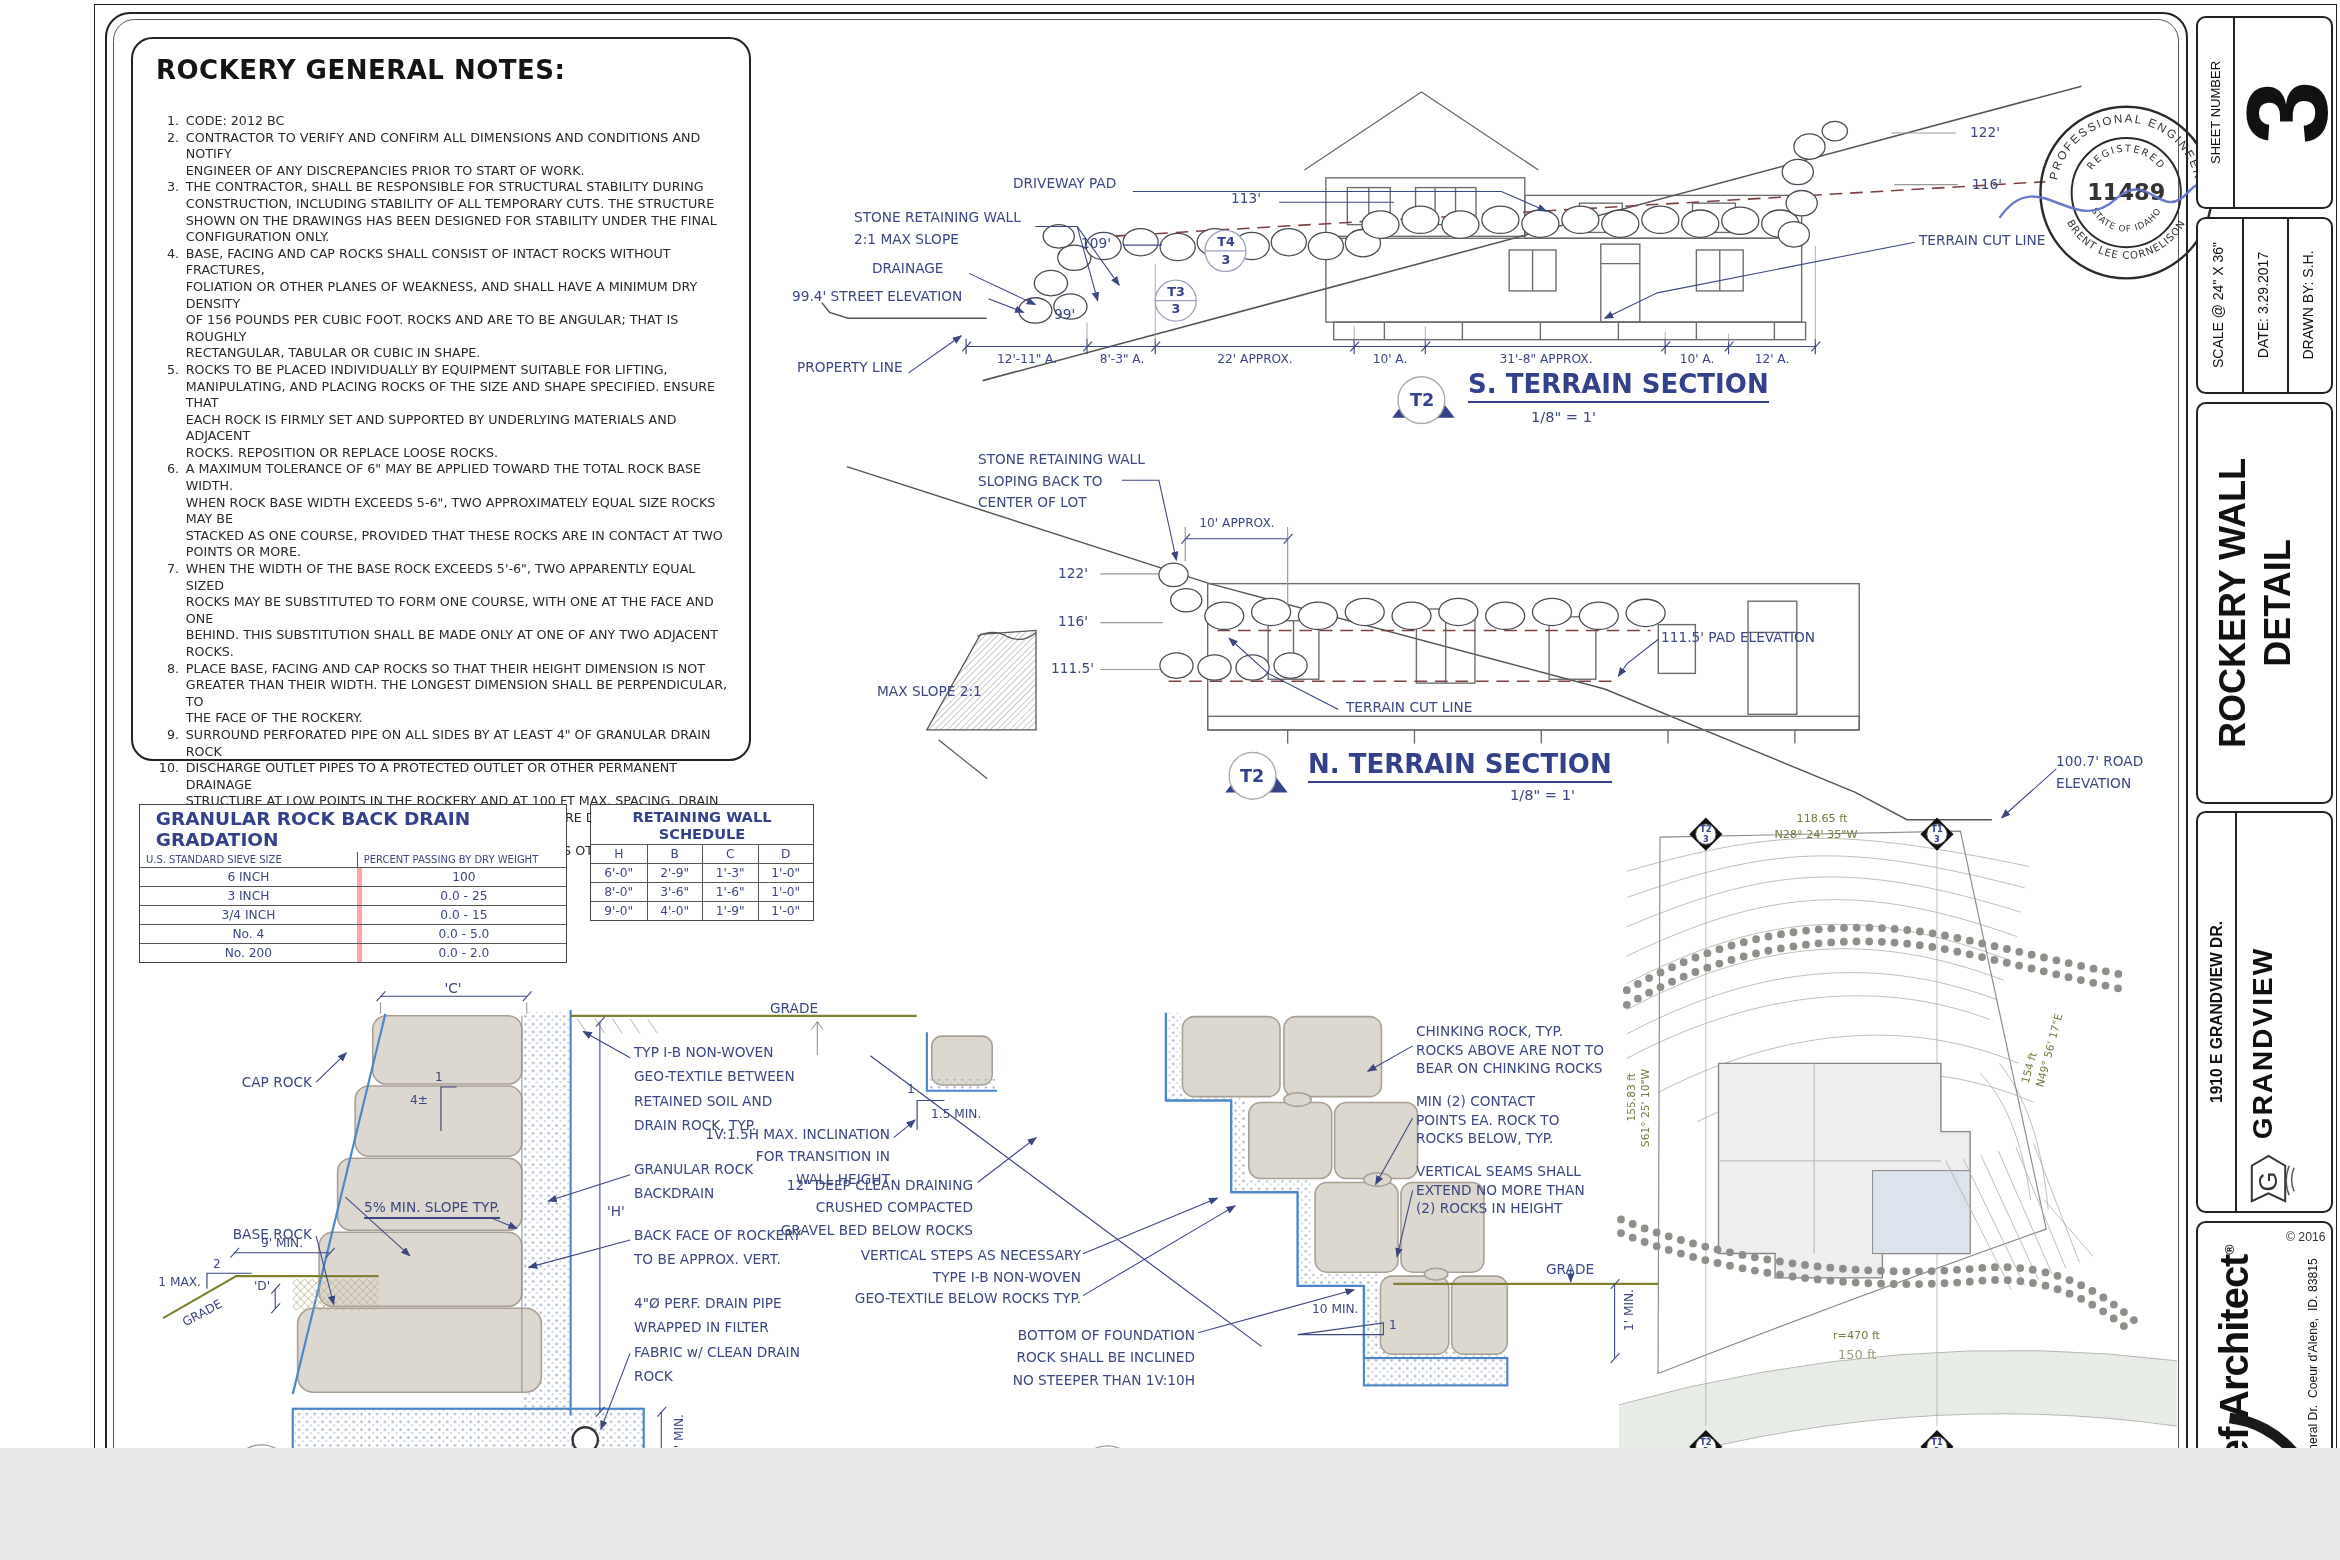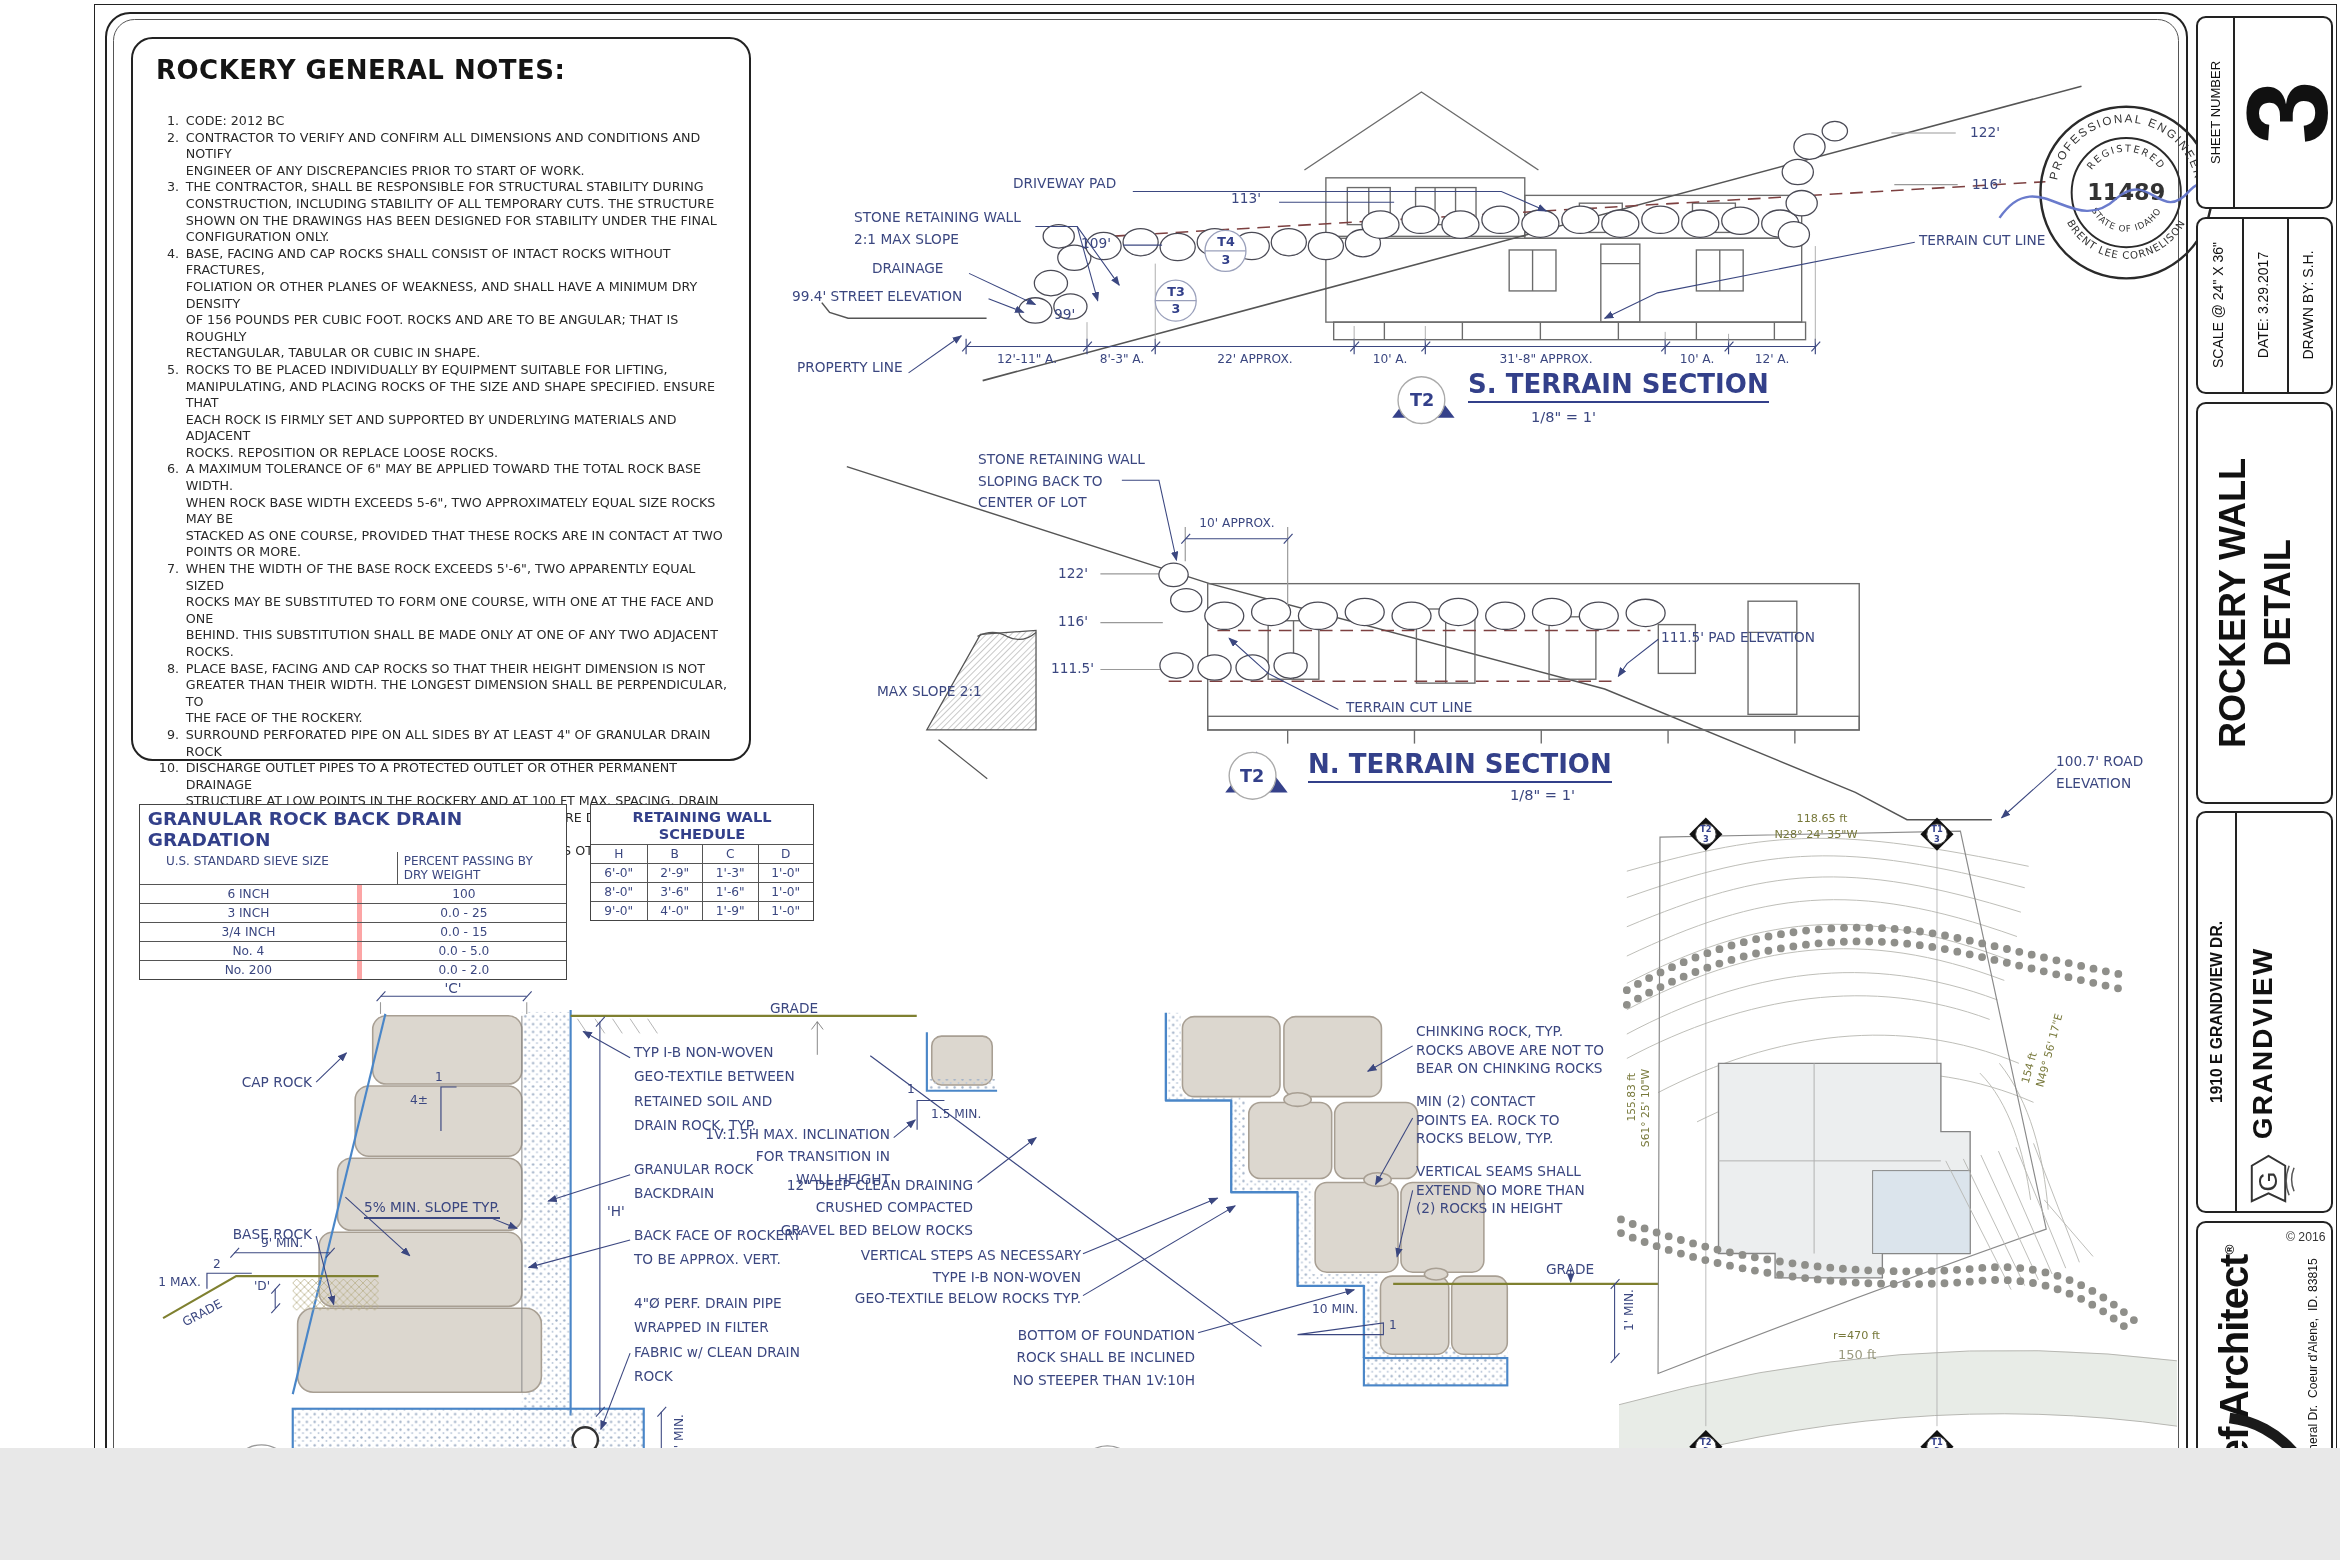--- a/index.html
+++ b/index.html
@@ -21,27 +21,27 @@
   .lbl.olv{color:#77783a;}
   .lbl.und{border-bottom:2px solid #3b4780;padding-bottom:1px;}
   .sec-title{position:absolute;font-size:26px;font-weight:bold;color:#33408a;border-bottom:2.4px solid #33408a;padding-bottom:2px;white-space:pre;}
   .sec-scale{position:absolute;font-size:14.6px;color:#3b4780;white-space:pre;}
   .co-txt{position:absolute;font-weight:bold;color:#33408a;text-align:center;transform:translateX(-50%);}
   .vtxt{writing-mode:vertical-rl;transform:rotate(180deg);}
   svg{position:absolute;overflow:visible;}
   
   .tbl{position:absolute;border:1.8px solid #444;background:#fff;color:#3b4780;}
   .tbl .ttl{font-weight:bold;padding:2.9px 7.8px 2px;color:#33408a;}
-  .grad-tbl .ttl{font-size:18.5px;}
+  .grad-tbl .ttl{font-size:18.5px;margin-left:8px;}
   .ws-tbl .ttl{font-size:14.6px;text-align:center;}
   .tbl .hdr,.tbl .row{display:flex;border-top:1px solid #555;}
   .tbl .hdr>div,.tbl .row>div{padding:2px 5.9px;}
   .grad-tbl .c1{width:205px;}
   .grad-tbl .c2{flex:1;border-left:5px solid #fca5a5;}
-  .grad-tbl .hdr>div{font-size:12px;border-left:none;margin-left:20px;}
+  .grad-tbl .hdr>div{font-size:10px;border-left:none;}
   .grad-tbl .hdr .c2{border-left:1px solid #555;}
   .grad-tbl .row>div{font-size:12.2px;text-align:center;}
   .ws-tbl .hdr>div,.ws-tbl .row>div{width:25%;text-align:center;font-size:12.2px;box-sizing:border-box;}
   .ws-tbl .hdr>div+div,.ws-tbl .row>div+div{border-left:1px solid #555;}
   
   .tb-box{position:absolute;left:2196px;width:137px;border:2px solid #222;border-radius:9.8px;background:#fff;box-sizing:border-box;}
   .rot{position:absolute;transform:rotate(-90deg);transform-origin:0 0;white-space:pre;font-family:"Liberation Sans","DejaVu Sans",sans-serif;color:#111;}
   .tb-div{position:absolute;width:1.5px;background:#222;}
 </style>
 </head>

